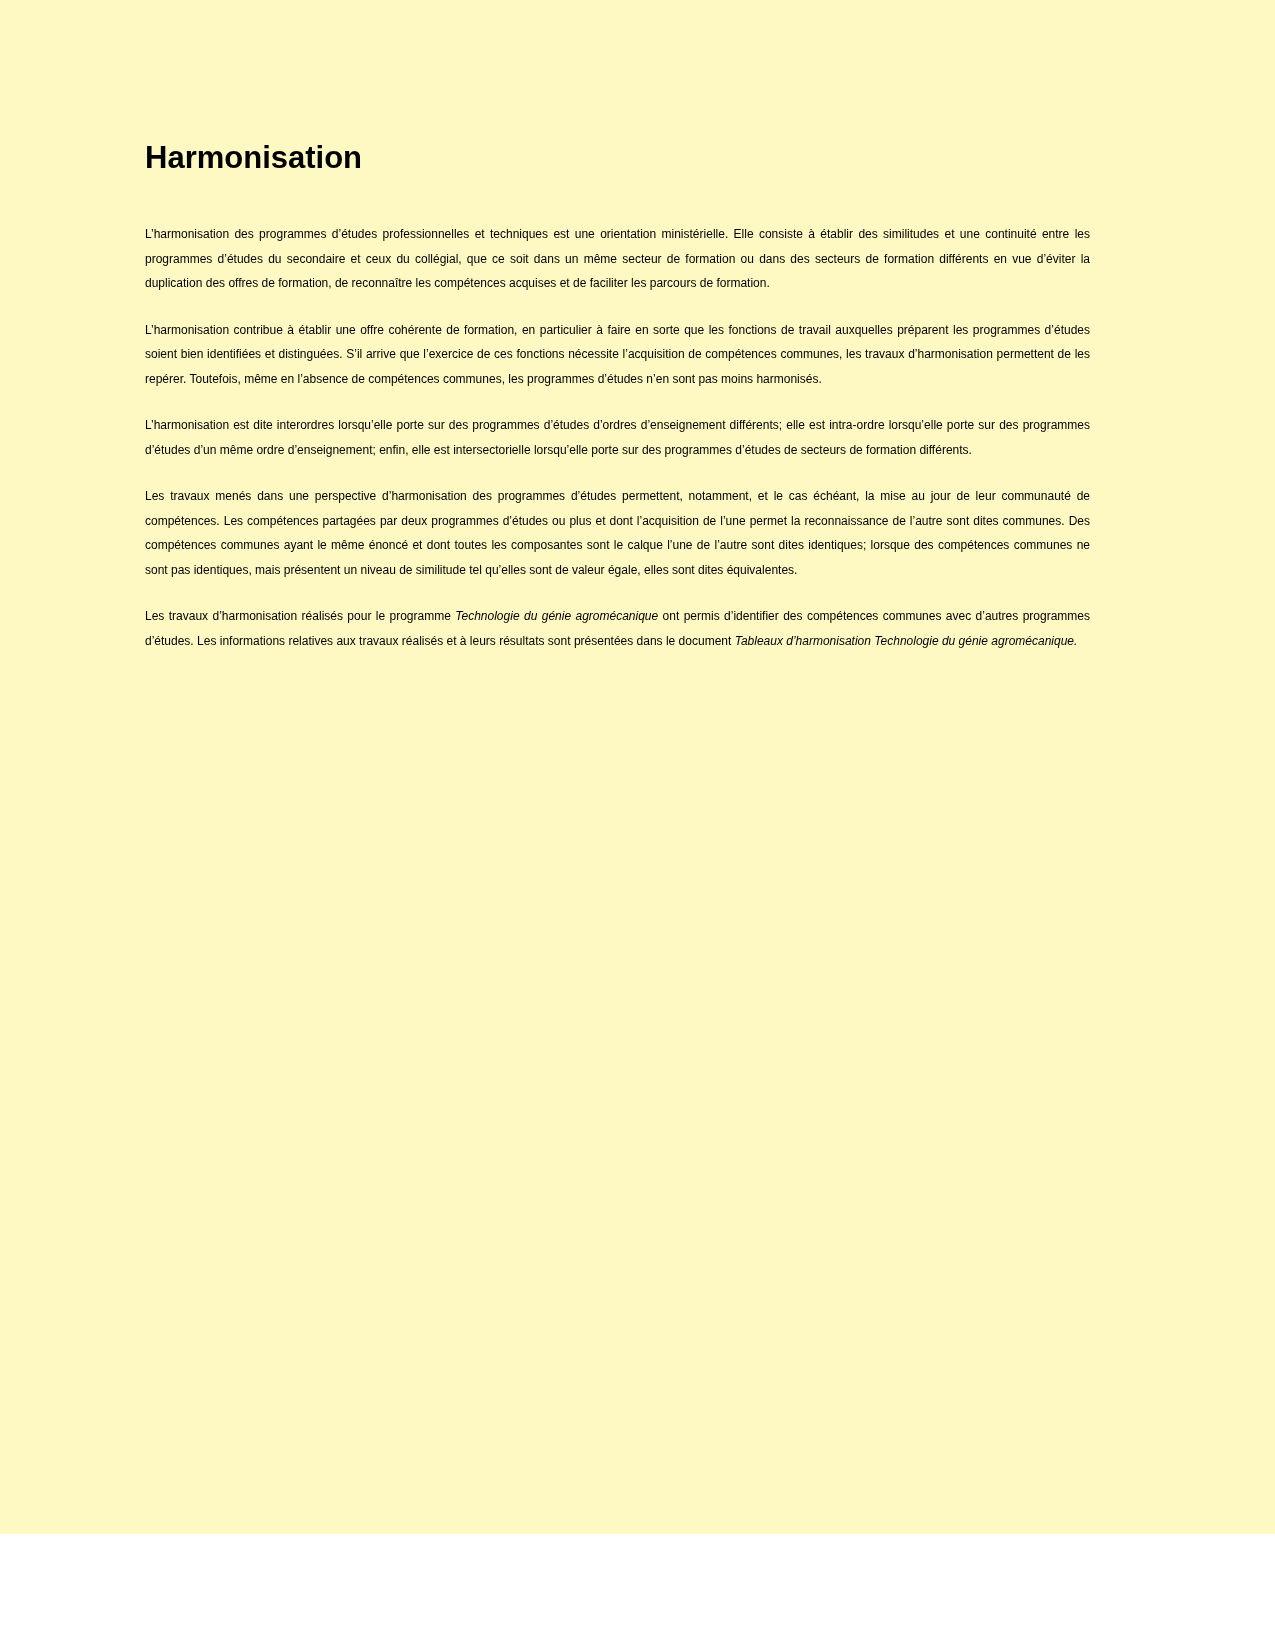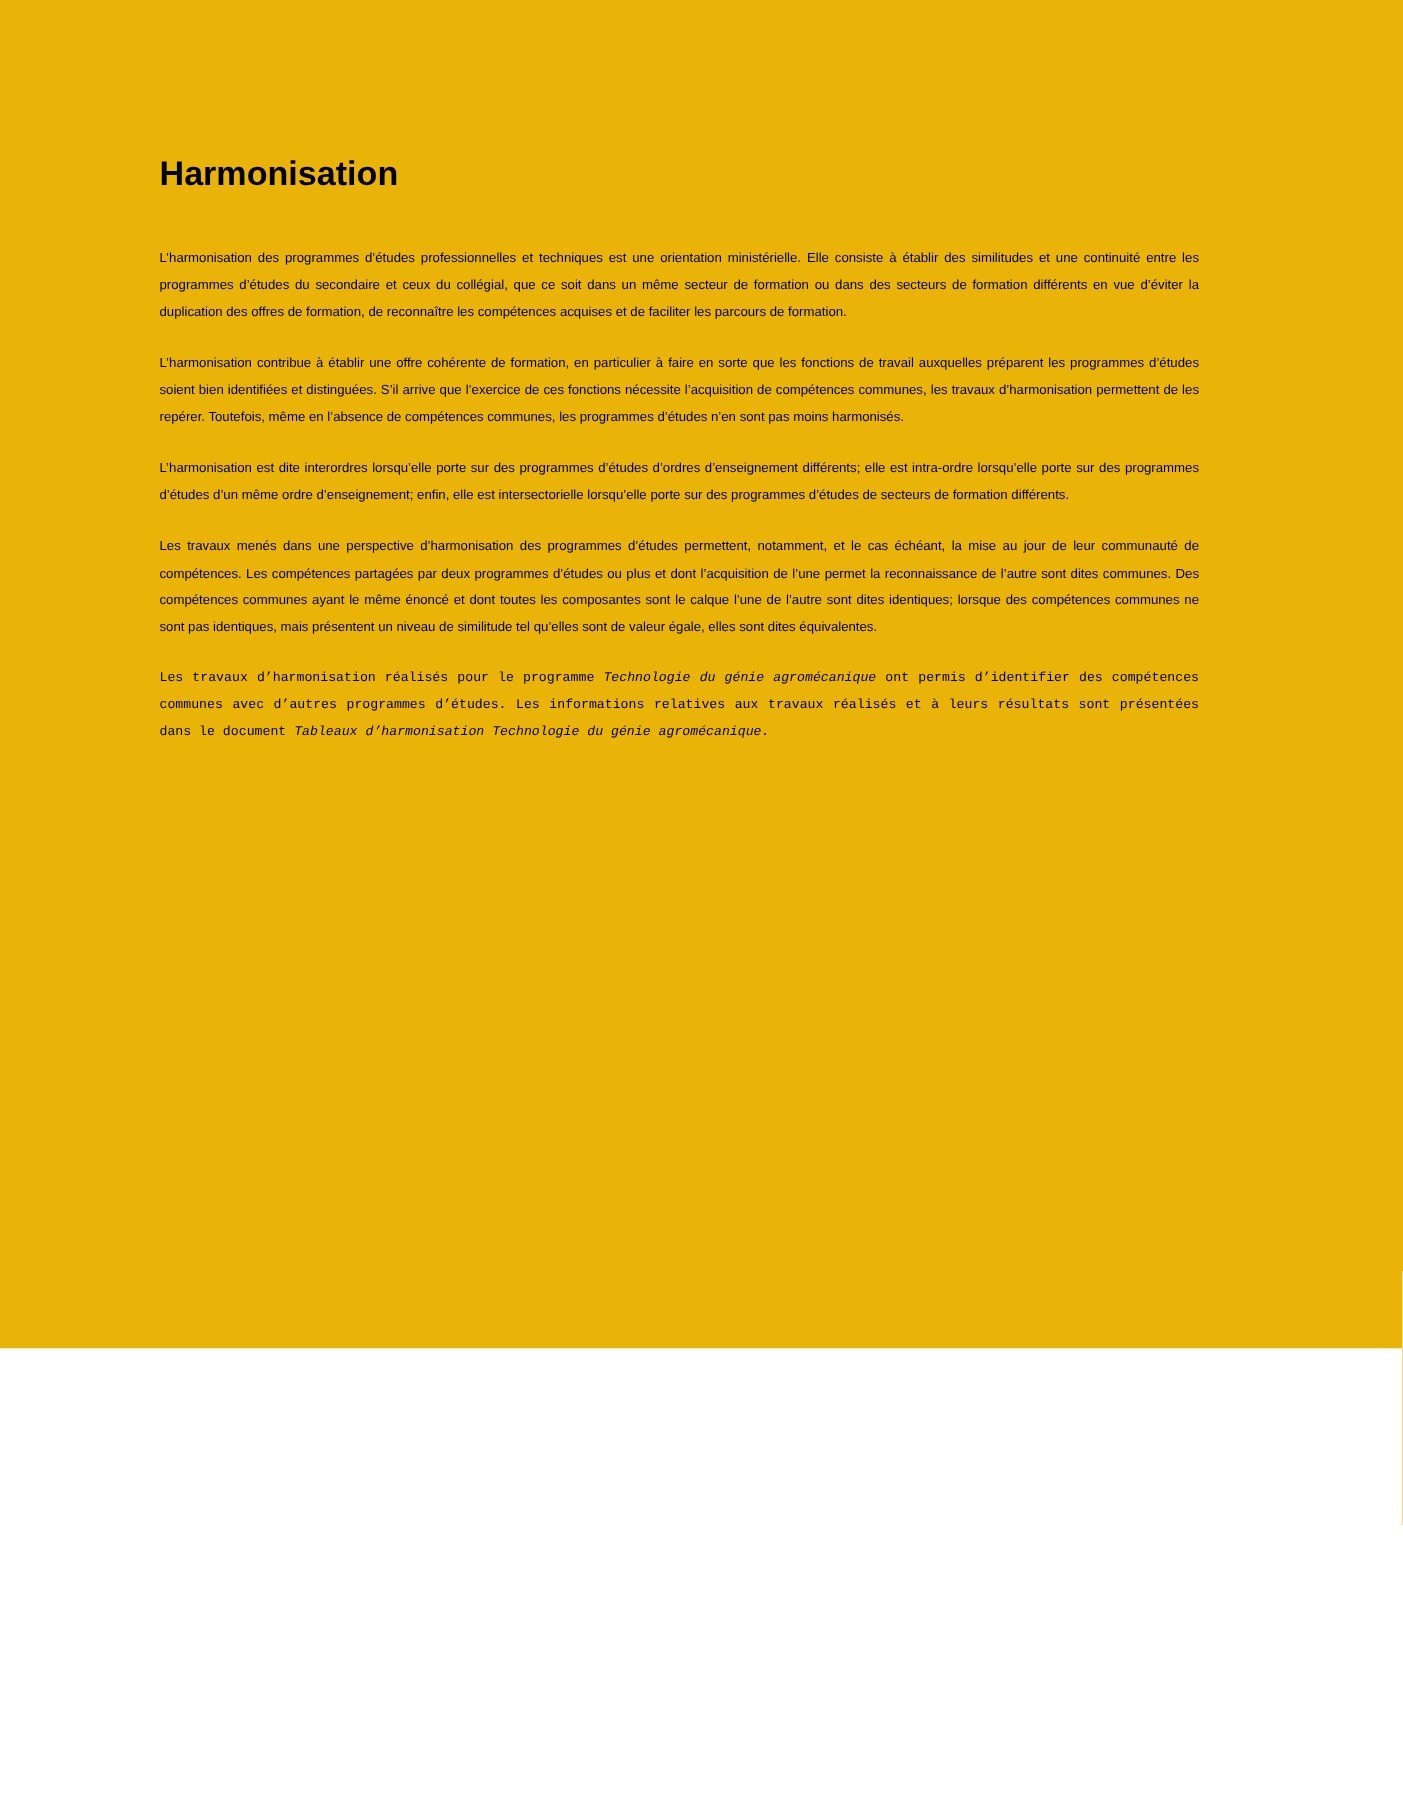--- a/index.html
+++ b/index.html
@@ -3,22 +3,22 @@
 <meta charset="utf-8">
 <style>
   html, body {
     margin: 0;
     padding: 0;
     background: #ffffff;
   }
   .page {
     position: relative;
     width: 1275px;
-    height: 1226px;
-    background: #eab308;
+    height: 1534px;
+    background: #fef9c3;
     font-family: "Liberation Sans", sans-serif;
     color: #000000;
     overflow: hidden;
   }
   .content {
     position: absolute;
     left: 145px;
     top: 140px;
     width: 945px;
   }
@@ -30,21 +30,20 @@
     letter-spacing: 0px;
   }
   p.para {
     font-size: 12px;
     line-height: 24.5px;
     text-align: justify;
     margin: 0 0 22px 0;
   }
   p.para-last {
     margin-top: 16px;
-    font-family: Liberation Mono, monospace;
   }
   .italic {
     font-style: italic;
   }
   .footer {
     position: absolute;
     top: 1536px;
     right: 132px;
     display: flex;
     align-items: center;

